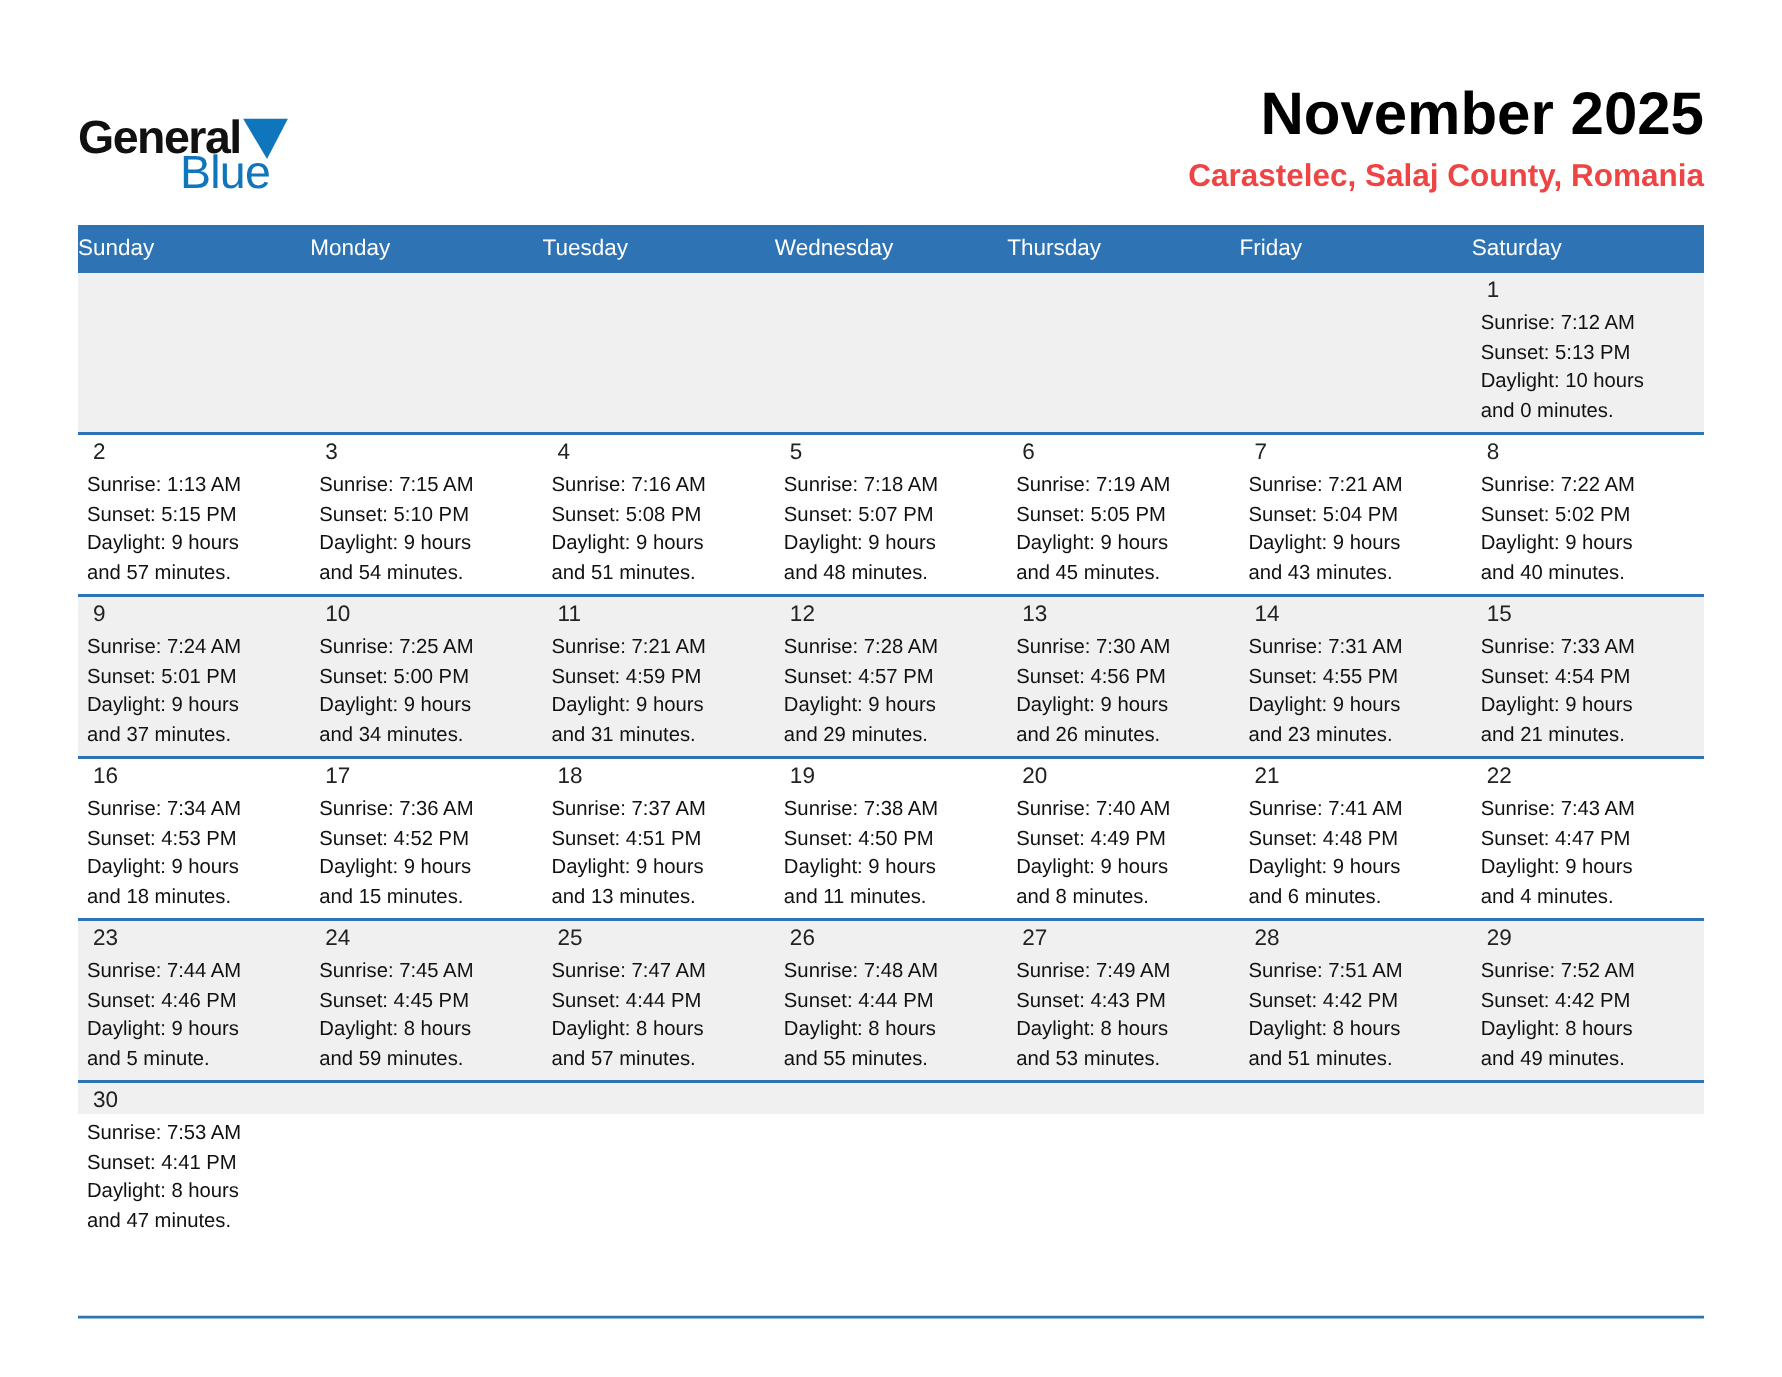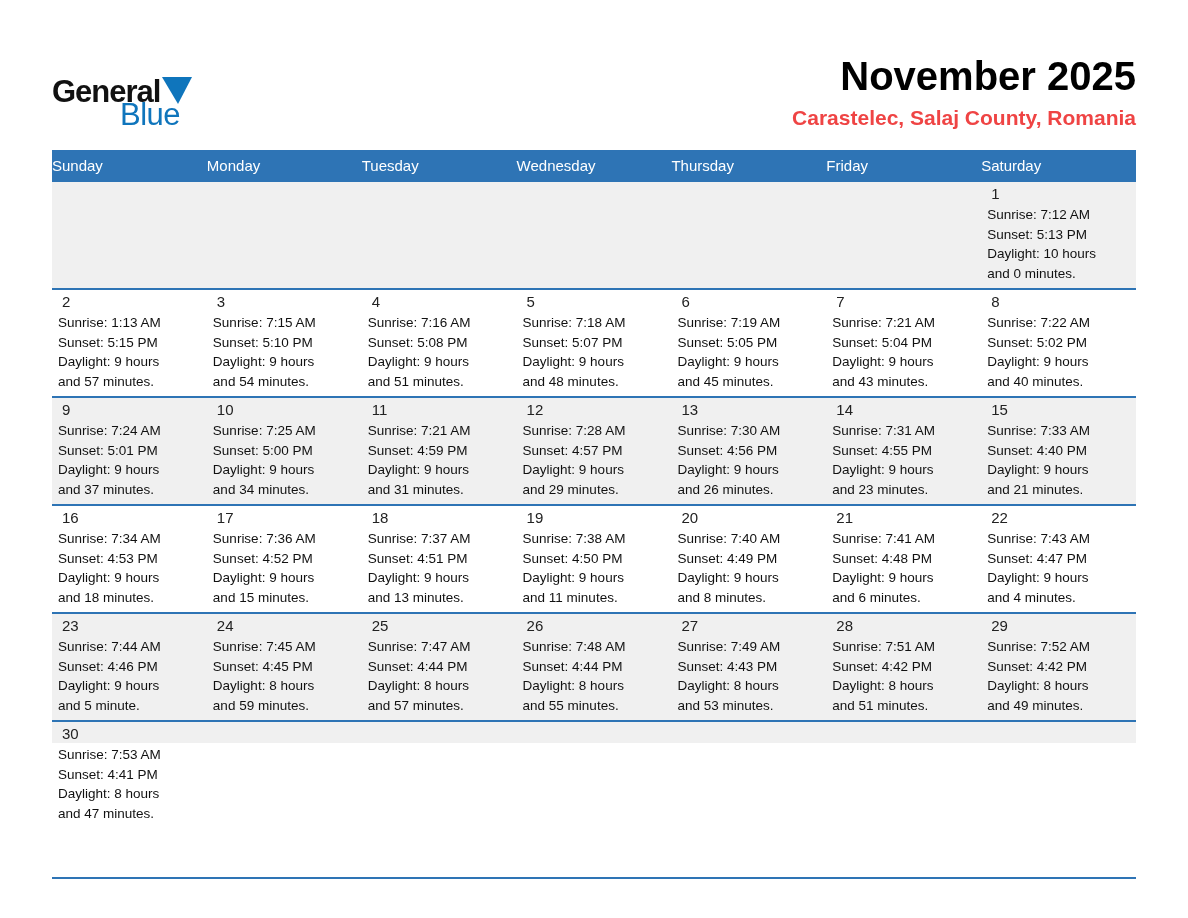--- a/index.html
+++ b/index.html
@@ -8,21 +8,21 @@
     width:1188px; height:918px;
     font-family:"Liberation Sans", sans-serif;
     color:#000;
     overflow:hidden;
   }
   .page { padding:54px 52px 0 52px; }
 
   
   .top-bar { display:flex; justify-content:space-between; align-items:flex-start; }
   .logo { margin-top:22px; line-height:1; }
-  .logo-line1 { display:flex; align-items:flex-start; }
+  .logo-line1 { display:flex; align-items:center; }
   .logo-general { font-size:31px; font-weight:700; letter-spacing:-1px; color:#111; }
   .logo-mark { margin-top:1px; margin-left:2px; color:var(--logo-blue); }
   .logo-blue { font-size:31px; font-weight:400; letter-spacing:-0.5px; color:var(--logo-blue); margin-left:68px; margin-top:-8px; }
 
   .titles { text-align:right; }
   .month-title { font-size:40px; font-weight:700; line-height:1.1; color:#000; }
   .subtitle { font-size:21px; font-weight:700; margin-top:8px; color:#ef4444; }
 
   
   .calendar { margin-top:20px; border-bottom:2px solid var(--grid-line); }
@@ -176,21 +176,21 @@
           <div class="day-cell">
             <div class="day-num">14</div>
             <div class="day-line">Sunrise: 7:31 AM</div>
             <div class="day-line">Sunset: 4:55 PM</div>
             <div class="day-line">Daylight: 9 hours</div>
             <div class="day-line">and 23 minutes.</div>
           </div>
           <div class="day-cell">
             <div class="day-num">15</div>
             <div class="day-line">Sunrise: 7:33 AM</div>
-            <div class="day-line">Sunset: 4:40 PM</div>
+            <div class="day-line">Sunset: 4:54 PM</div>
             <div class="day-line">Daylight: 9 hours</div>
             <div class="day-line">and 21 minutes.</div>
           </div>
         </div>
         <div class="week-row">
           <div class="day-cell">
             <div class="day-num">16</div>
             <div class="day-line">Sunrise: 7:34 AM</div>
             <div class="day-line">Sunset: 4:53 PM</div>
             <div class="day-line">Daylight: 9 hours</div>

